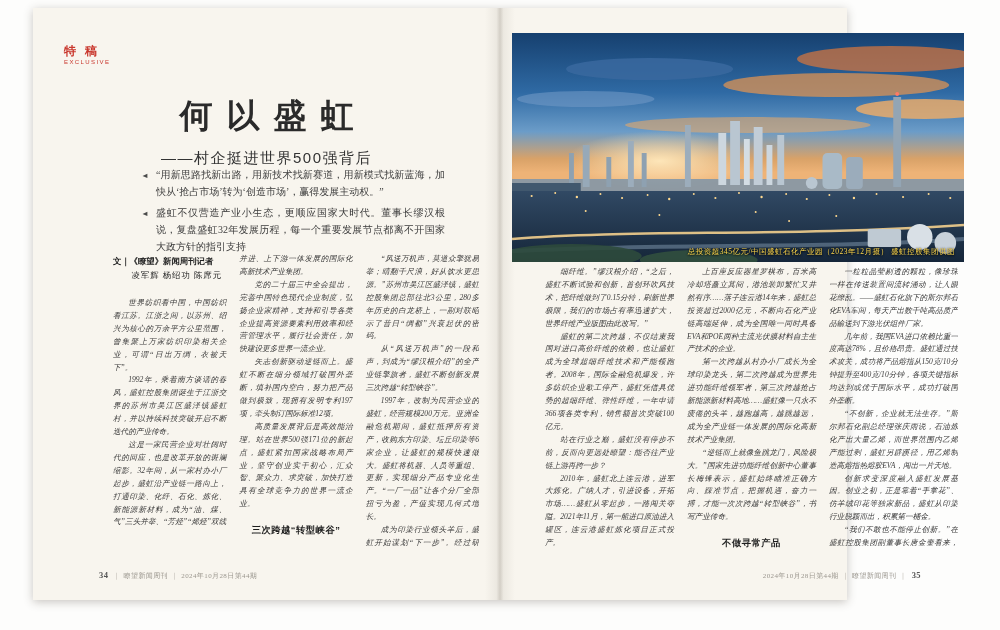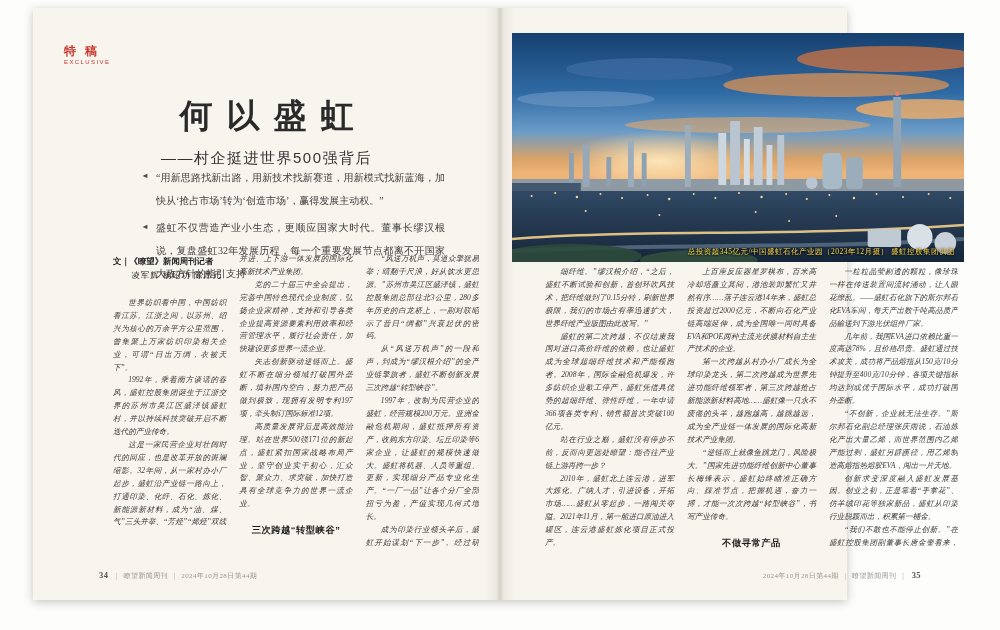--- a/index.html
+++ b/index.html
@@ -26,21 +26,21 @@
     margin:86px 0 0;text-align:center;font-family:"Liberation Sans",sans-serif;
     font-size:33px;font-weight:700;color:#2a2a2a;letter-spacing:14px;text-indent:14px;
   }
   .subtitle{
     margin-top:10px;text-align:center;font-family:"Liberation Sans",sans-serif;
     font-size:15px;color:#333;letter-spacing:1.5px;
   }
   .quotes{position:absolute;left:108px;right:55px;top:158px;}
   .quote-row{display:flex;gap:7px;margin-bottom:4px;}
   .quote-marker{flex:0 0 auto;font-size:8px;color:#4a4a4a;line-height:17px;transform:scaleY(.9);}
-  .quote-text{font-size:10px;line-height:23px;color:#3c3c3c;text-align:justify;}
+  .quote-text{font-size:10px;line-height:17px;color:#3c3c3c;text-align:justify;}
   .body-cols{
     position:absolute;left:80px;right:21px;top:245px;bottom:46px;overflow:hidden;
     column-count:3;column-gap:13px;column-fill:auto;
     font-size:7.6px;line-height:12.9px;color:#3a3a3a;text-align:justify;
   }
   .body-cols-right{left:45px;right:9px;top:258px;bottom:42px;}
   .para{margin:0;text-indent:2em;font-style:italic;}
   .byline{margin:2px 0 14px;font-size:8.4px;color:#222;line-height:14px;}
   .byline-label{font-weight:bold;}
   .byline-authors{text-indent:2.2em;letter-spacing:1px;}

